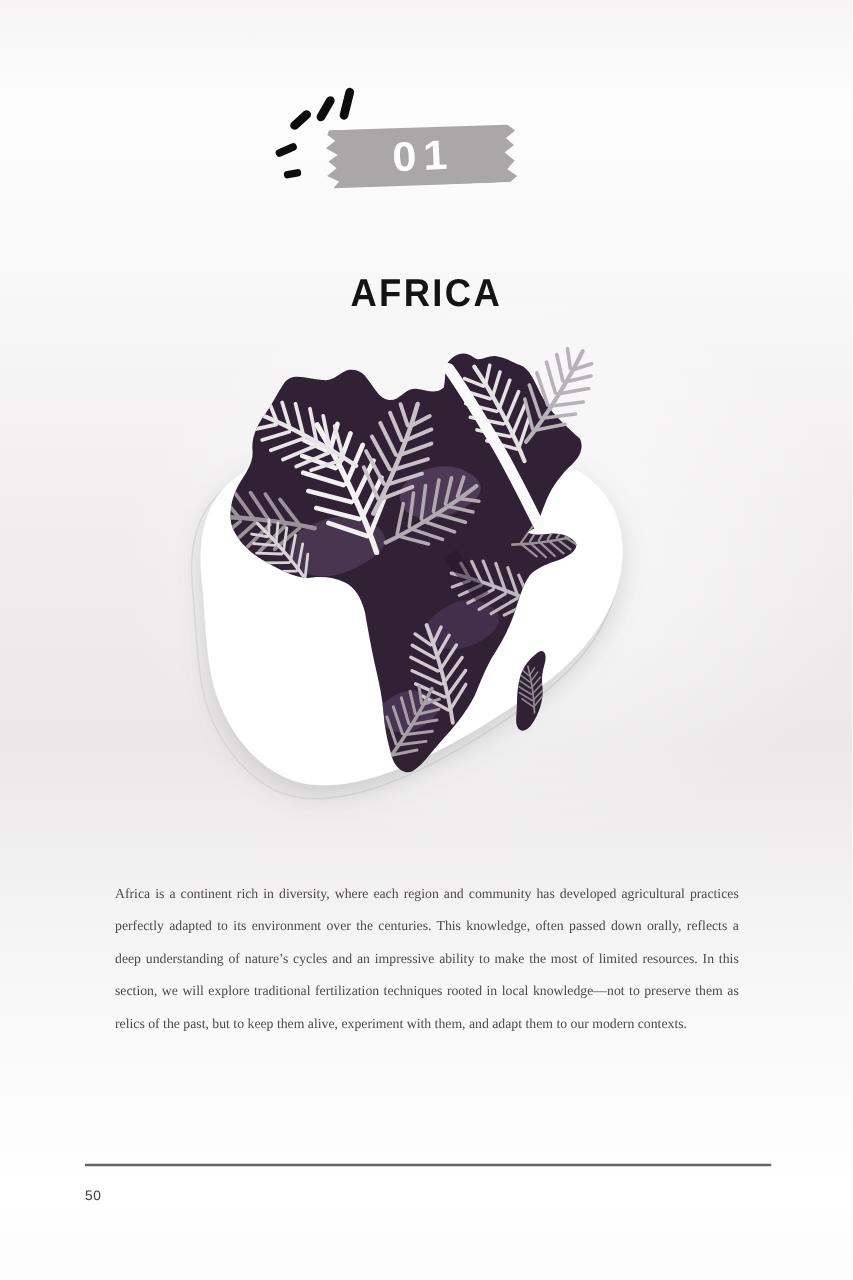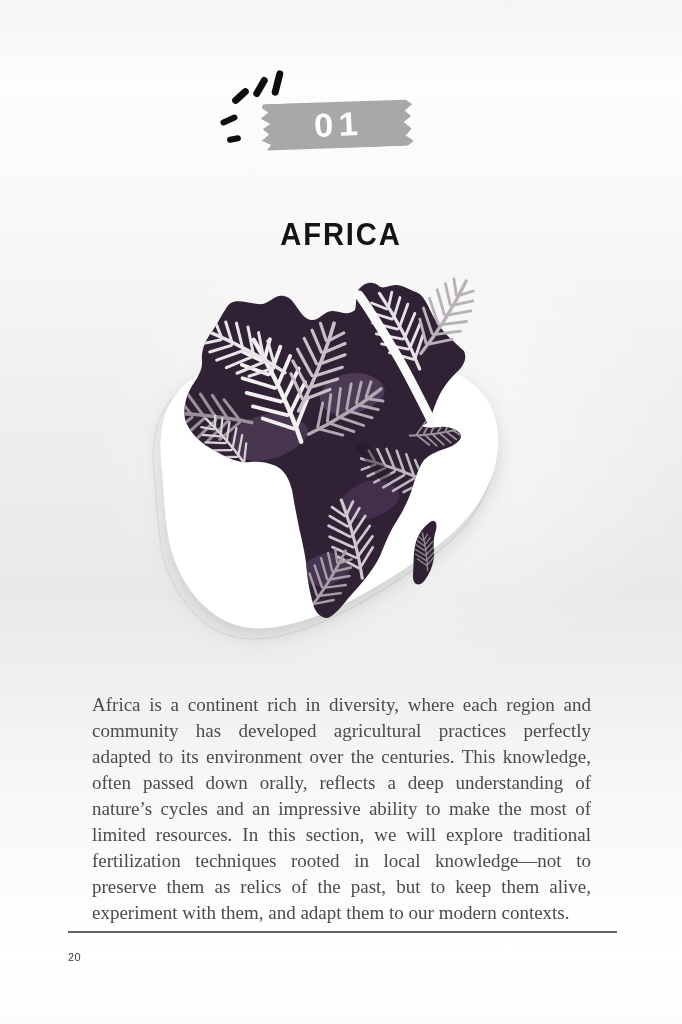--- a/index.html
+++ b/index.html
@@ -38,23 +38,23 @@
   .title {
     position:absolute; left:0; top:196px; width:682px;
     text-align:center; color:#141414;
     font-size:31px; font-weight:700; letter-spacing:2px;
     transform:scaleX(0.94);
   }
 
   .map-figure { position:absolute; left:100px; top:240px; width:482px; height:440px; }
 
   .body-text {
-    position:absolute; left:92px; top:673px; width:499px;
+    position:absolute; left:92px; top:691px; width:499px;
     font-family:"Liberation Serif", serif;
-    font-size:19px; line-height:26px; color:#4d4950;
+    font-size:11px; line-height:26px; color:#4d4950;
     text-align:justify;
   }
 
   .divider { position:absolute; left:68px; top:931px; width:549px; height:2px; background:#666465; }
   .page-number { position:absolute; left:68px; top:951px; font-size:11px; color:#3c3c3c; letter-spacing:0.5px; }
 </style>
 </head>
 <body>
 
 <div class="page">
@@ -119,15 +119,15 @@
 
       <path d="M259,55 C270,70 285,95 298,117 C308,134 320,158 331,180" fill="none" stroke="#fafafa" stroke-width="9" stroke-linecap="round"></path>
 
       <use href="#feather" transform="translate(343,78) rotate(32) scale(0.95)" stroke="#b7b1b8"></use>
     </svg>
   </div>
 
   <p class="body-text">Africa is a continent rich in diversity, where each region and community has developed agricultural practices perfectly adapted to its environment over the centuries. This knowledge, often passed down orally, reflects a deep understanding of nature’s cycles and an impressive ability to make the most of limited resources. In this section, we will explore traditional fertilization techniques rooted in local knowledge—not to preserve them as relics of the past, but to keep them alive, experiment with them, and adapt them to our modern contexts.</p>
 
   <div class="divider"></div>
-  <div class="page-number">20</div>
+  <div class="page-number">50</div>
 
 </div>
 
 </body></html>

